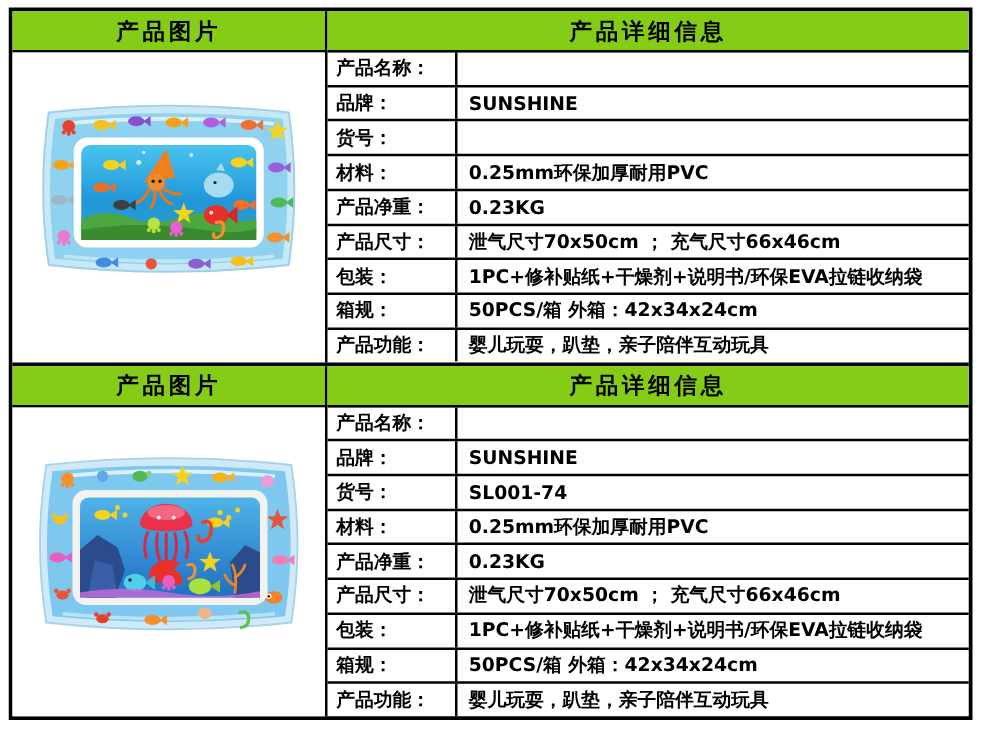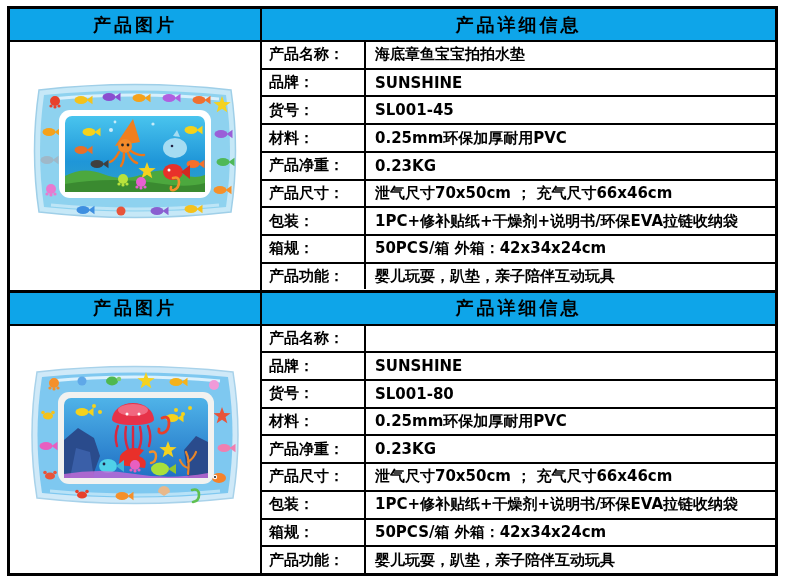--- a/index.html
+++ b/index.html
@@ -12,21 +12,21 @@
     position:absolute;left:7px;top:6px;width:771px;height:570px;
     border:3px solid #000;box-sizing:border-box;
     display:flex;flex-direction:column;background:#fff;
   }
   .section{flex:1;display:grid;grid-template-columns:252px 1fr;min-height:0;}
   .section.second{border-top:3px solid #000;}
   .left-col{border-right:2px solid #000;display:flex;flex-direction:column;min-width:0;}
   .right-col{display:flex;flex-direction:column;min-width:0;}
   .cell-header{
     height:33px;flex:0 0 33px;box-sizing:border-box;border-bottom:2px solid #000;
-    background:#0ea5e9;display:flex;align-items:center;justify-content:center;
+    background:#84cc16;display:flex;align-items:center;justify-content:center;
     font-weight:bold;font-size:18px;letter-spacing:3px;color:#000;
   }
   .photo-area{flex:1;display:flex;justify-content:center;align-items:flex-start;padding-top:30px;background:#fff;}
   .spec-row{flex:1;display:flex;border-bottom:2px solid #000;min-height:0;}
   .spec-row:last-child{border-bottom:0;}
   .spec-label{
     flex:0 0 104px;box-sizing:border-box;border-right:2px solid #000;
     display:flex;align-items:center;padding-left:7px;
     font-weight:bold;font-size:15px;color:#000;white-space:nowrap;overflow:hidden;text-align:right;
   }
@@ -127,29 +127,27 @@
           <use href="#octo" x="100" y="108" fill="#b8e23c"></use>
           <use href="#octo" x="118" y="111" fill="#e85fd0"></use>
           <path d="M150,106 q6,-2 6,4 q0,6 -5,8 q-4,1 -3,-3" stroke="#f5902a" stroke-width="2.6" fill="none" stroke-linecap="round"></path>
         </svg>
       </div>
     </div>
     <div class="right-col">
       <div class="cell-header">产品详细信息</div>
       <div class="spec-row">
         <div class="spec-label">产品名称：</div>
-        <div class="spec-value">海底章鱼宝宝拍拍水垫</div>
       </div>
       <div class="spec-row">
         <div class="spec-label">品牌：</div>
         <div class="spec-value">SUNSHINE</div>
       </div>
       <div class="spec-row">
         <div class="spec-label">货号：</div>
-        <div class="spec-value">SL001-45</div>
       </div>
       <div class="spec-row">
         <div class="spec-label">材料：</div>
         <div class="spec-value">0.25mm环保加厚耐用PVC</div>
       </div>
       <div class="spec-row">
         <div class="spec-label">产品净重：</div>
         <div class="spec-value">0.23KG</div>
       </div>
       <div class="spec-row">
@@ -279,21 +277,21 @@
       <div class="cell-header">产品详细信息</div>
       <div class="spec-row">
         <div class="spec-label">产品名称：</div>
       </div>
       <div class="spec-row">
         <div class="spec-label">品牌：</div>
         <div class="spec-value">SUNSHINE</div>
       </div>
       <div class="spec-row">
         <div class="spec-label">货号：</div>
-        <div class="spec-value">SL001-80</div>
+        <div class="spec-value">SL001-74</div>
       </div>
       <div class="spec-row">
         <div class="spec-label">材料：</div>
         <div class="spec-value">0.25mm环保加厚耐用PVC</div>
       </div>
       <div class="spec-row">
         <div class="spec-label">产品净重：</div>
         <div class="spec-value">0.23KG</div>
       </div>
       <div class="spec-row">

